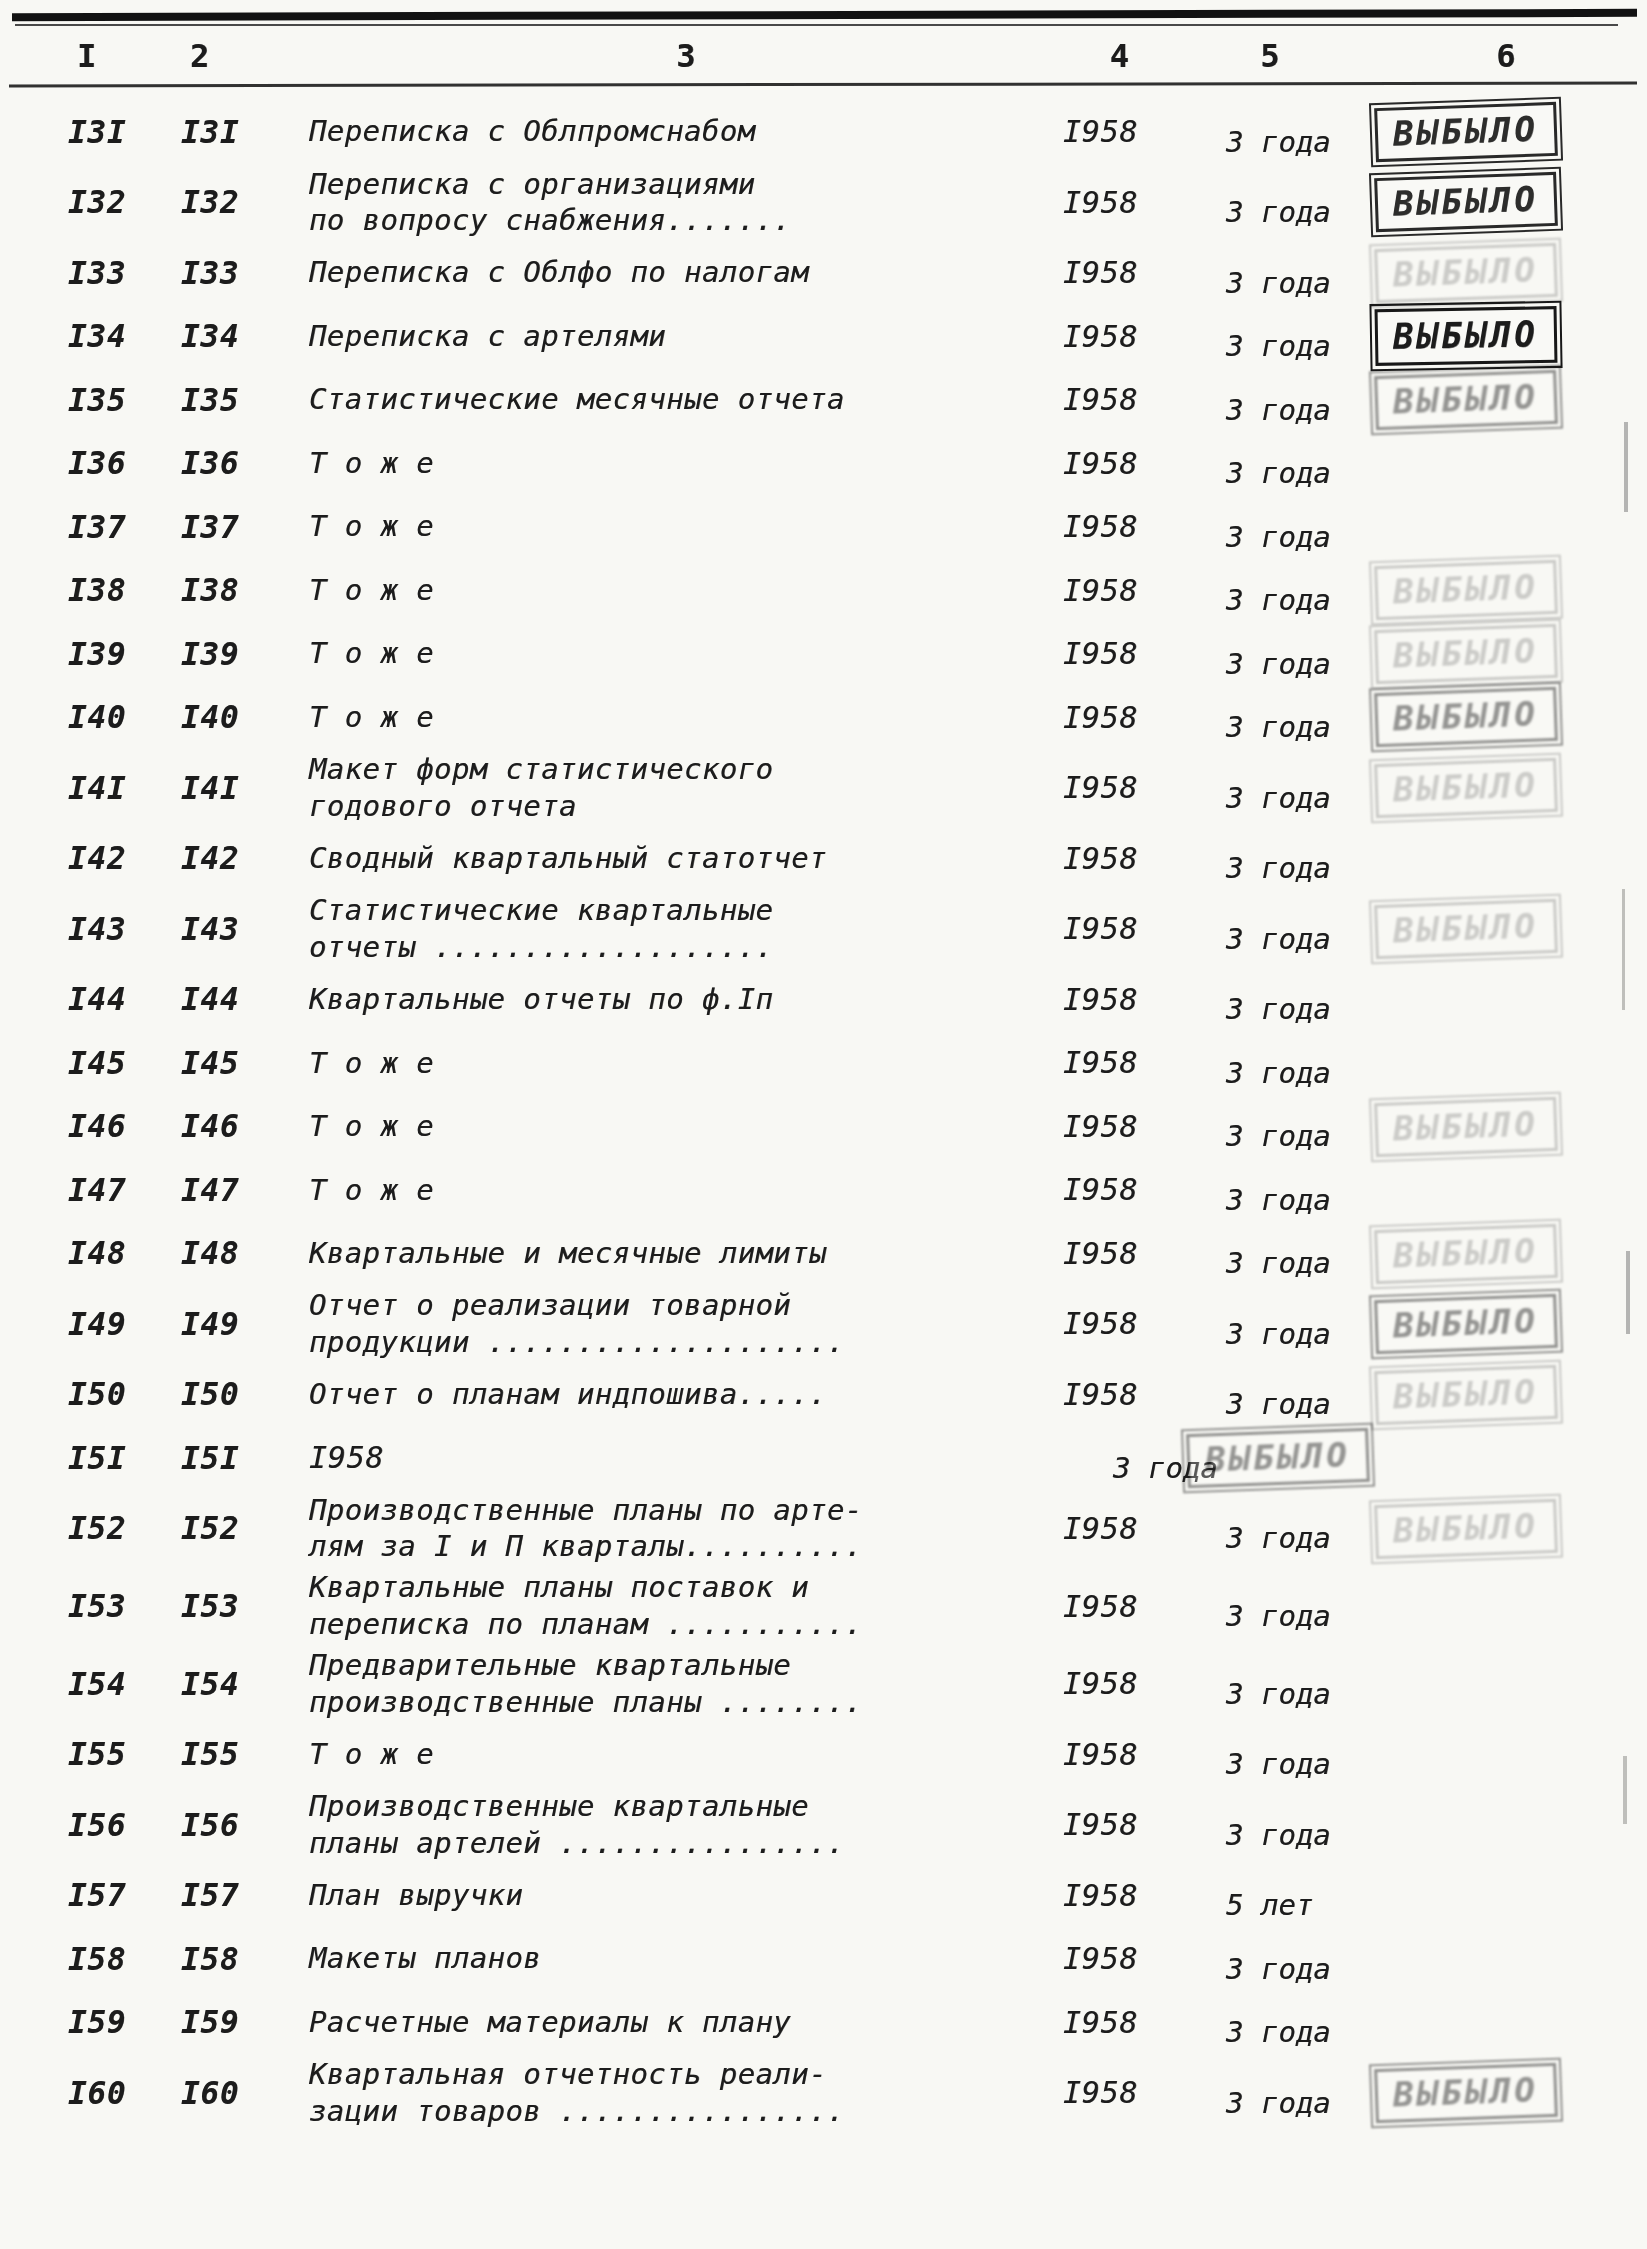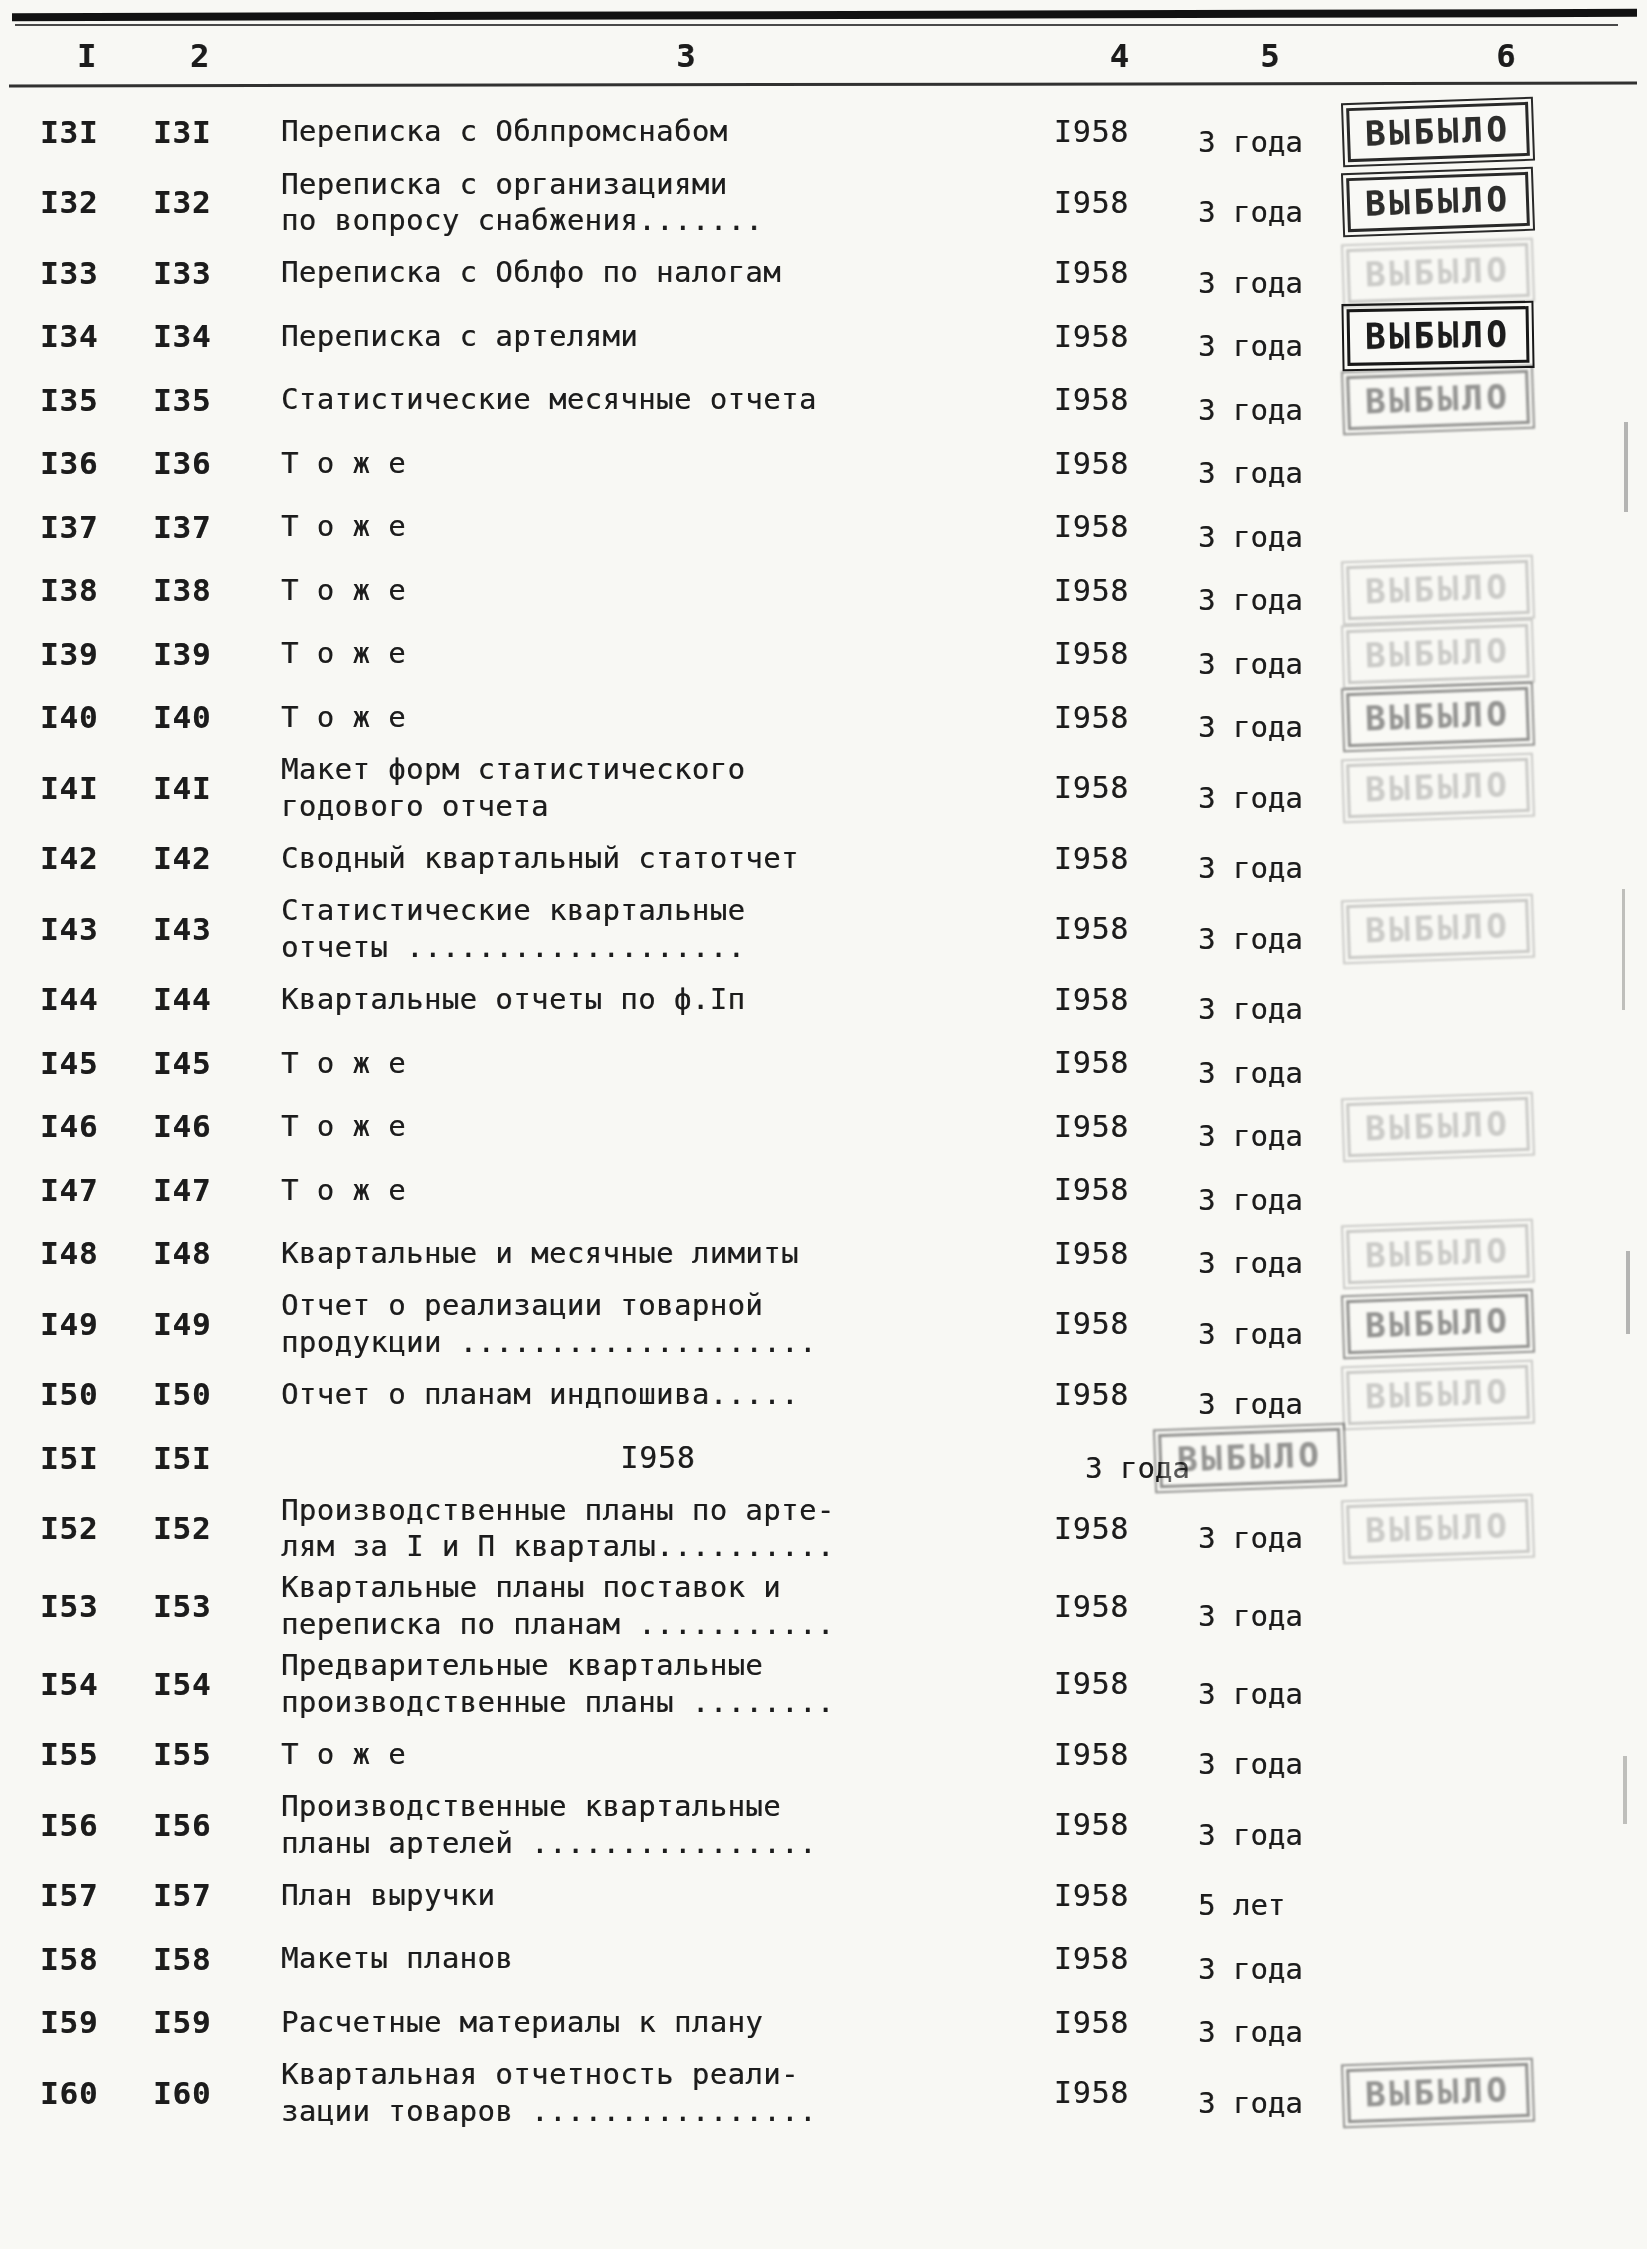--- a/index.html
+++ b/index.html
@@ -60,39 +60,39 @@
   
   .rows {
     display: flex;
     flex-direction: column;
     row-gap: 4.5px;
     margin-top: 16.6px;
   }
   .row {
     display: grid;
     grid-template-columns: 113px 128px 754px 113px 188px 1fr;
-    padding-left: 40px;
+    padding-left: 68px;
     align-items: center;
     min-height: 59px;
+    font-style: italic;
   }
   .cell-no {
     font-size: 31px;
     font-weight: 600;
     letter-spacing: 0.8px;
   }
   .cell-desc {
     font-size: 29px;
     line-height: 1.26;
     white-space: pre-line;
     letter-spacing: 0.4px;
   }
   .cell-year {
     font-size: 30px;
     letter-spacing: 0.8px;
-    text-align: center;
   }
   .cell-term {
     font-size: 29px;
     padding-left: 50px;
     white-space: nowrap;
     margin-top: 20px;
   }
   .cell-stamp {
     position: relative;
     padding-left: 10.6px;

